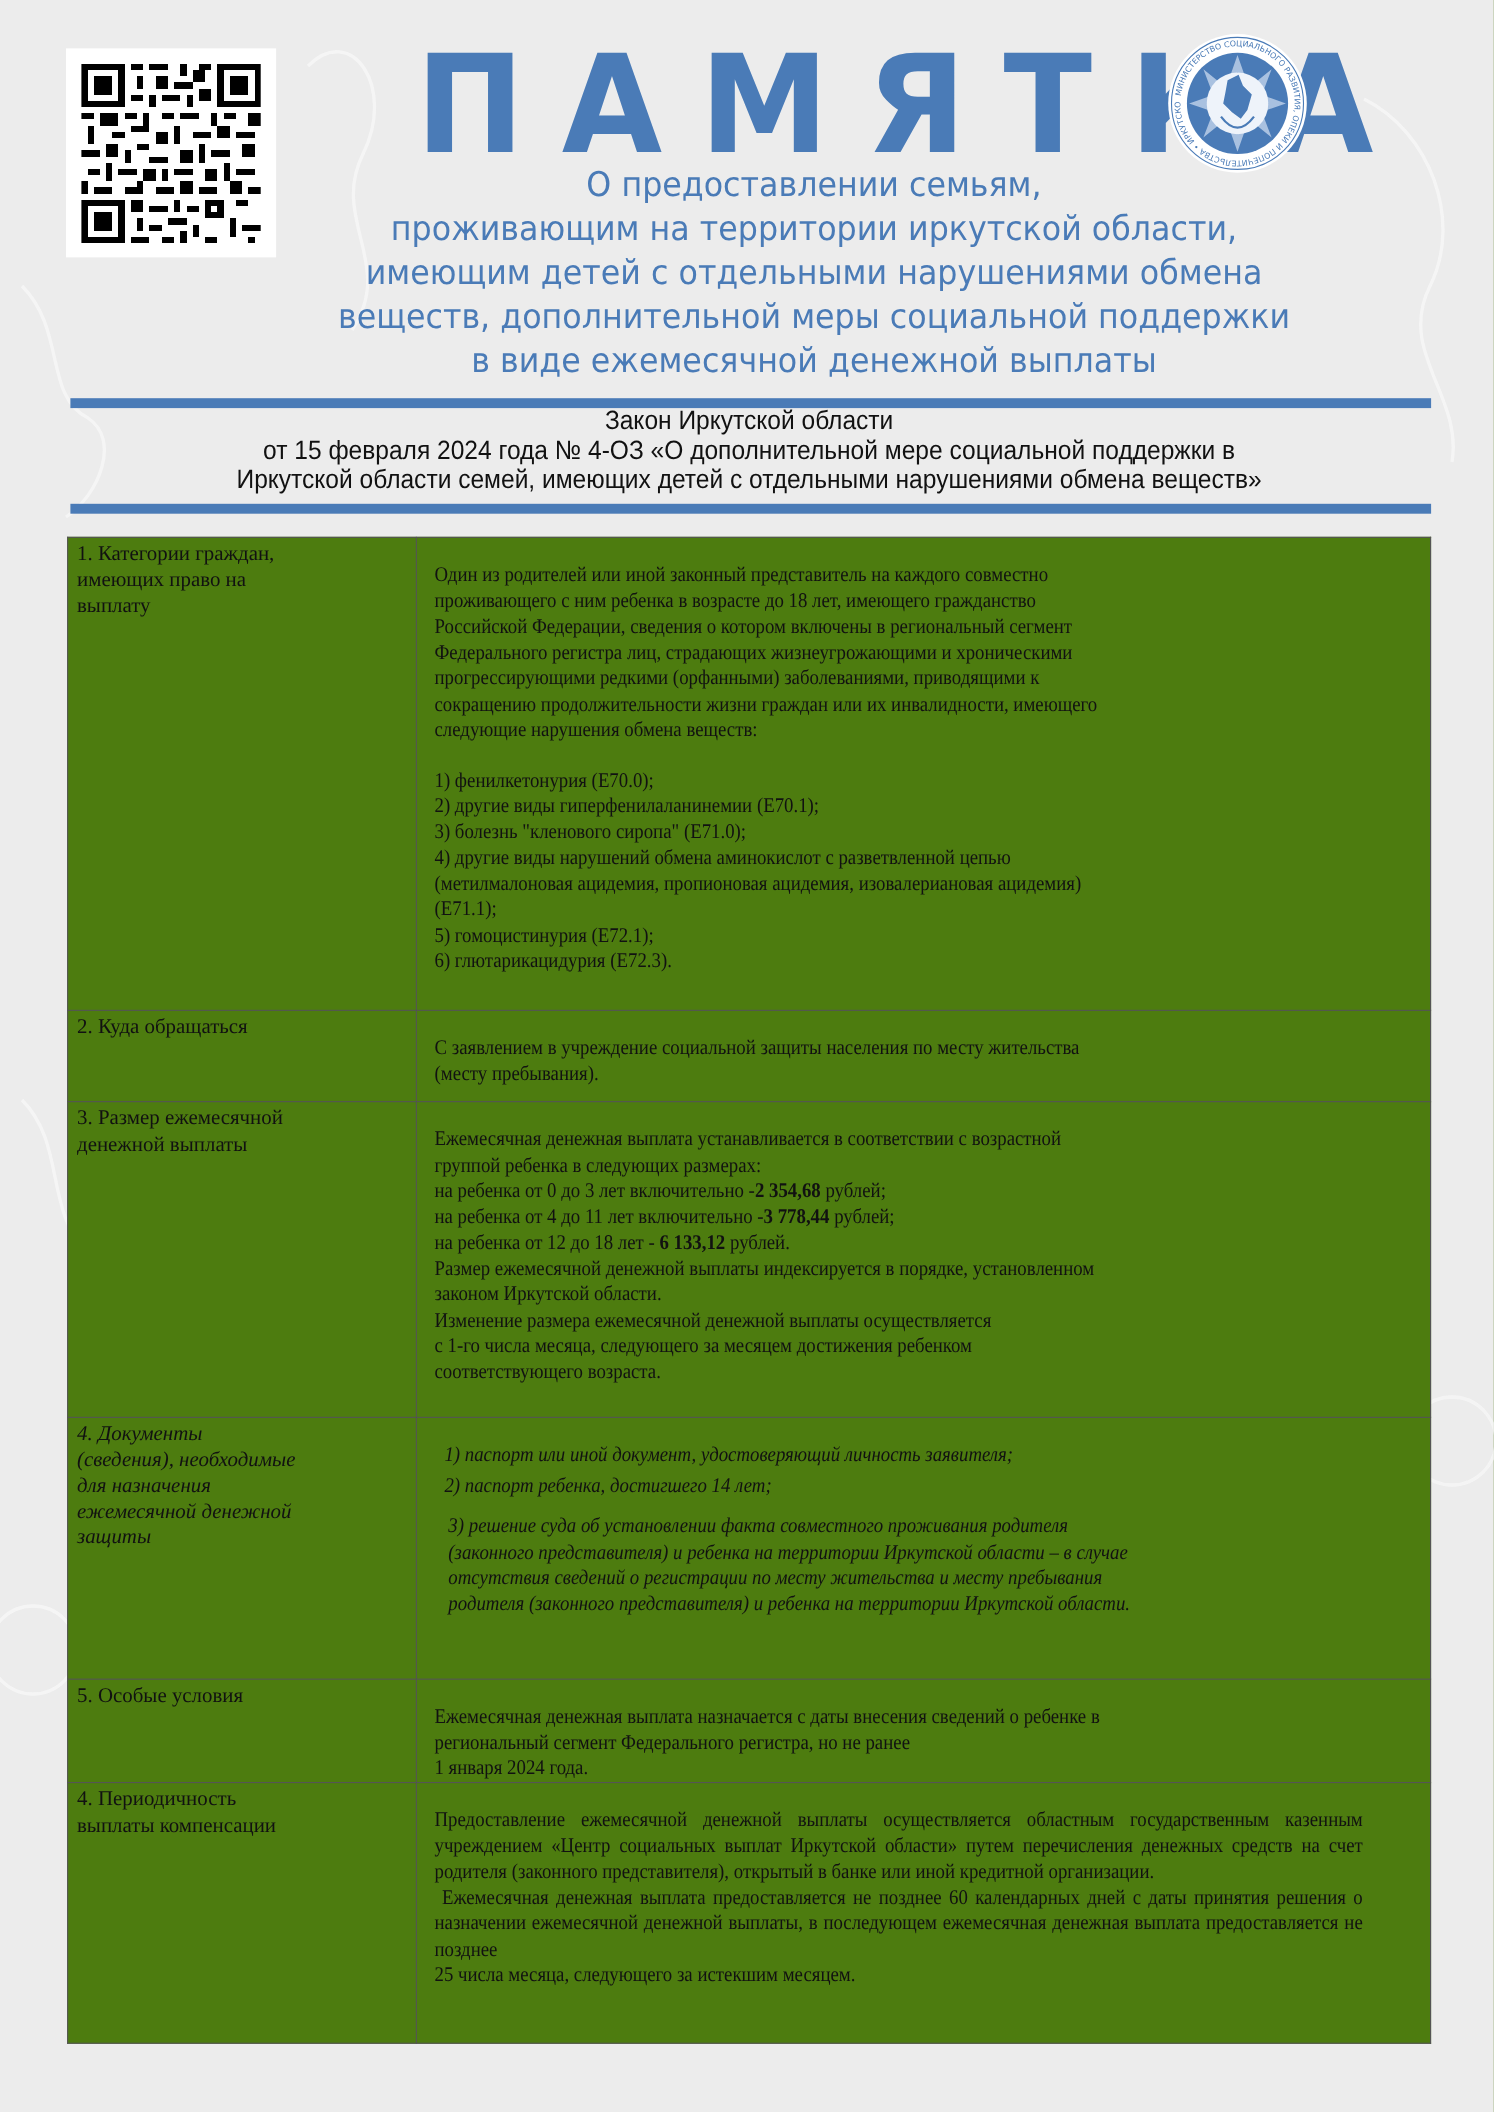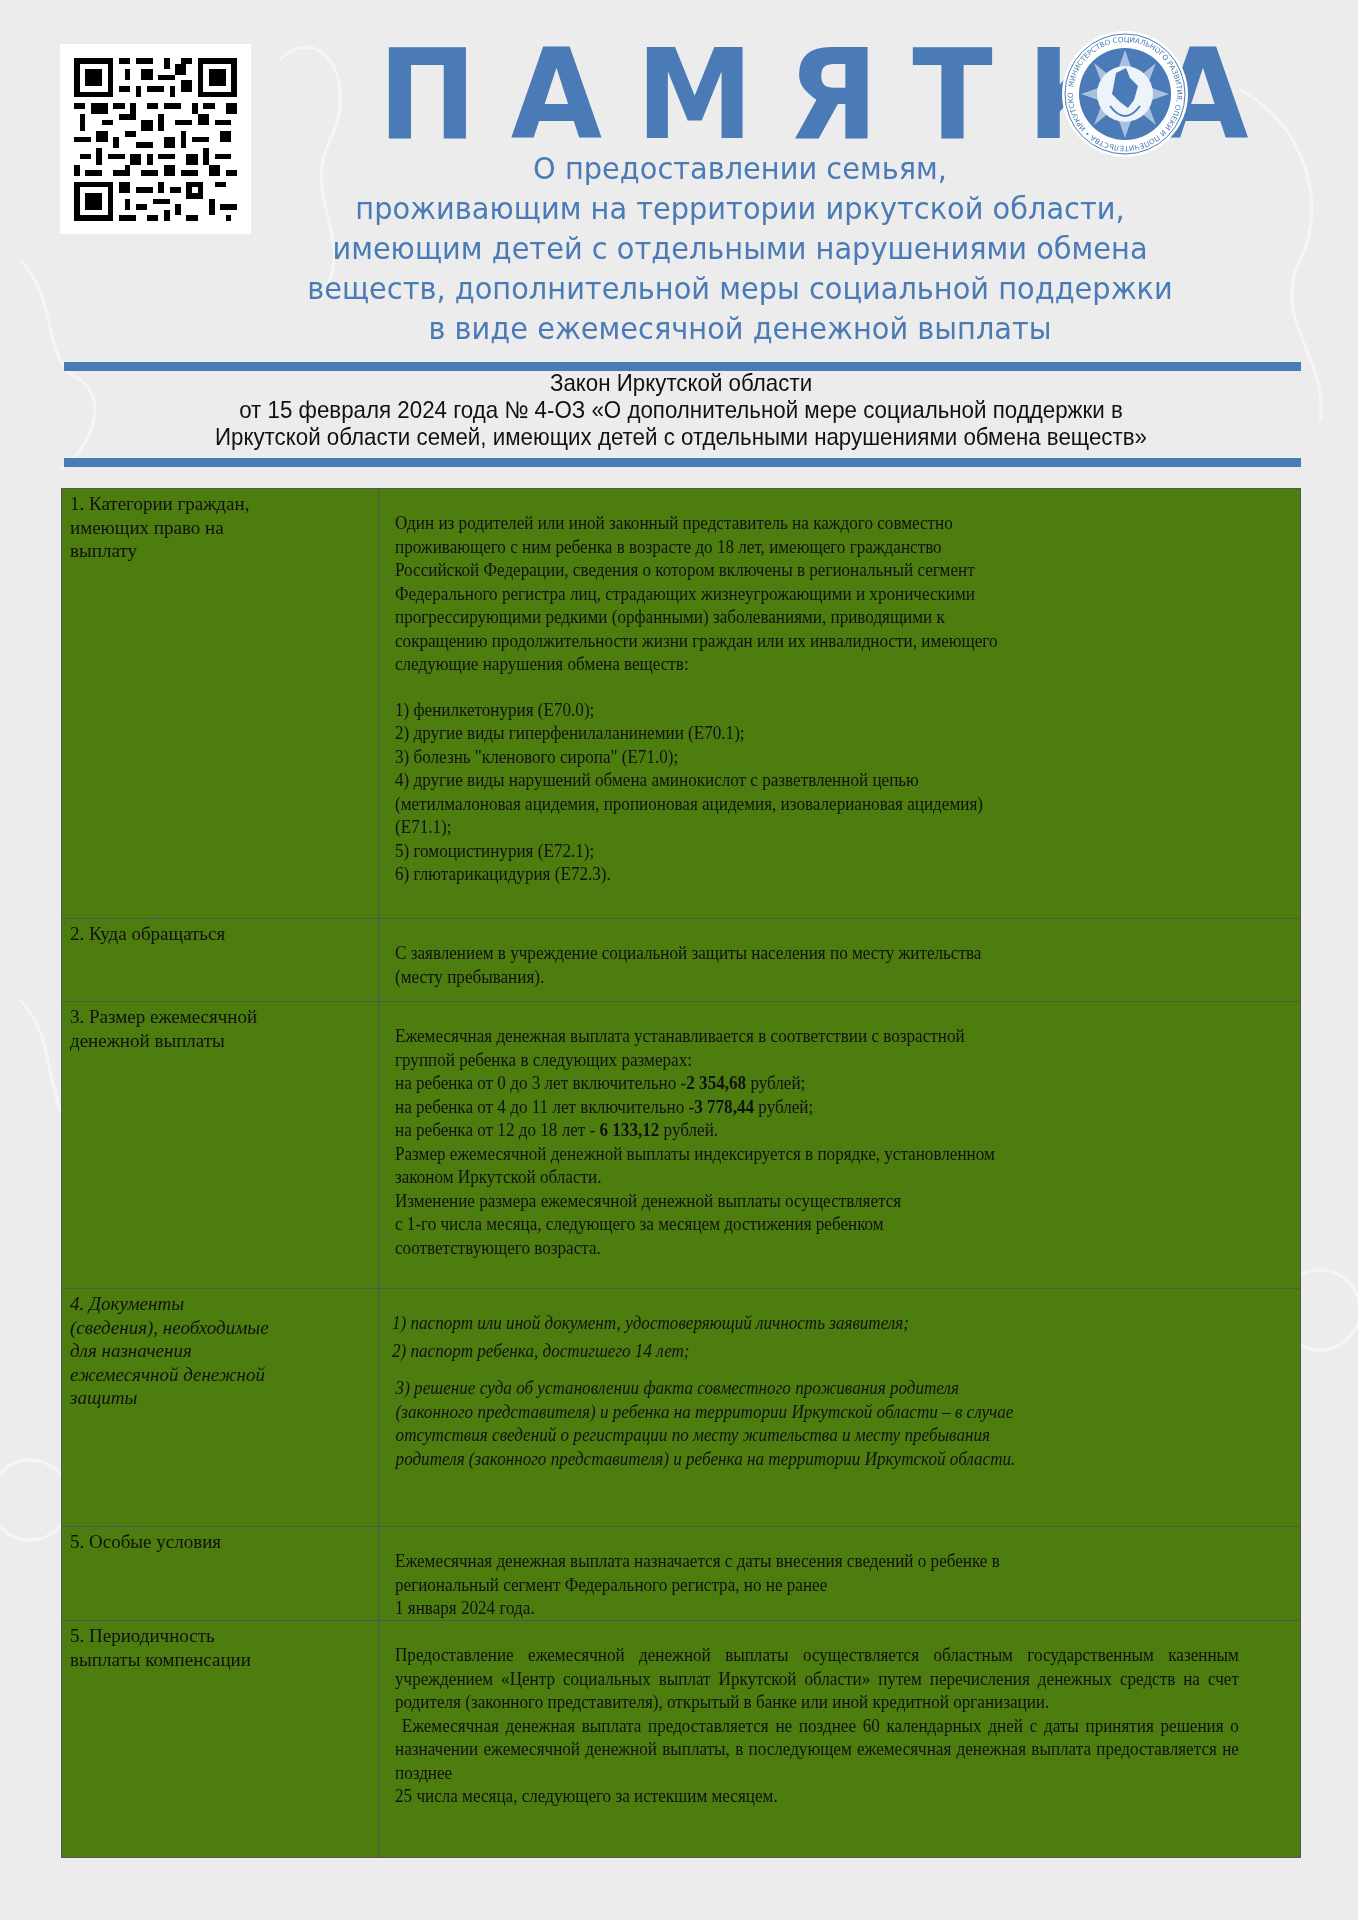--- a/index.html
+++ b/index.html
@@ -285,21 +285,21 @@
   </tr>
 
   <tr style="height:238px;font-style:italic;">
     <td class="label">
       <span class="line">4. Документы</span>
       <span class="line">(сведения), необходимые</span>
       <span class="line">для назначения</span>
       <span class="line">ежемесячной денежной</span>
       <span class="line">защиты</span>
     </td>
-    <td class="content" style="padding-left:13px;margin-top:20px;">
+    <td class="content" style="padding-left:25px;margin-top:20px;">
       <div class="narrow">
         <span class="line" style="margin-bottom:4px;">1) паспорт или иной документ, удостоверяющий личность заявителя;</span>
         <span class="line" style="margin-bottom:14px;">2) паспорт ребенка, достигшего 14 лет;</span>
         <span class="line" style="padding-left:4px;">3)  решение суда об установлении факта совместного проживания родителя</span>
         <span class="line" style="padding-left:4px;">(законного представителя) и ребенка на территории Иркутской области – в случае</span>
         <span class="line" style="padding-left:4px;">отсутствия сведений о регистрации по месту жительства и месту пребывания</span>
         <span class="line" style="padding-left:4px;">родителя (законного представителя) и ребенка на территории Иркутской области.</span>
       </div>
     </td>
   </tr>
@@ -312,21 +312,21 @@
       <div class="narrow">
         <span class="line">Ежемесячная денежная выплата назначается с даты внесения сведений о ребенке в</span>
         <span class="line">региональный сегмент Федерального регистра, но не ранее</span>
         <span class="line">1 января 2024 года.</span>
       </div>
     </td>
   </tr>
 
   <tr style="height:237px;">
     <td class="label">
-      <span class="line">5. Периодичность</span>
+      <span class="line">4. Периодичность</span>
       <span class="line">выплаты компенсации</span>
     </td>
     <td class="content">
       <div class="narrow" style="width:105%;">
         <div class="justify">Предоставление ежемесячной денежной выплаты осуществляется областным государственным казенным учреждением «Центр социальных выплат Иркутской области» путем перечисления денежных средств на счет родителя (законного представителя), открытый в банке или иной кредитной организации.</div>
         <div class="justify" style="white-space:pre-wrap;"> Ежемесячная денежная выплата предоставляется не позднее 60 календарных дней с даты принятия решения о назначении ежемесячной денежной выплаты, в последующем ежемесячная денежная выплата предоставляется не позднее</div>
         <div>25 числа месяца, следующего за истекшим месяцем.</div>
       </div>
     </td>
   </tr>

